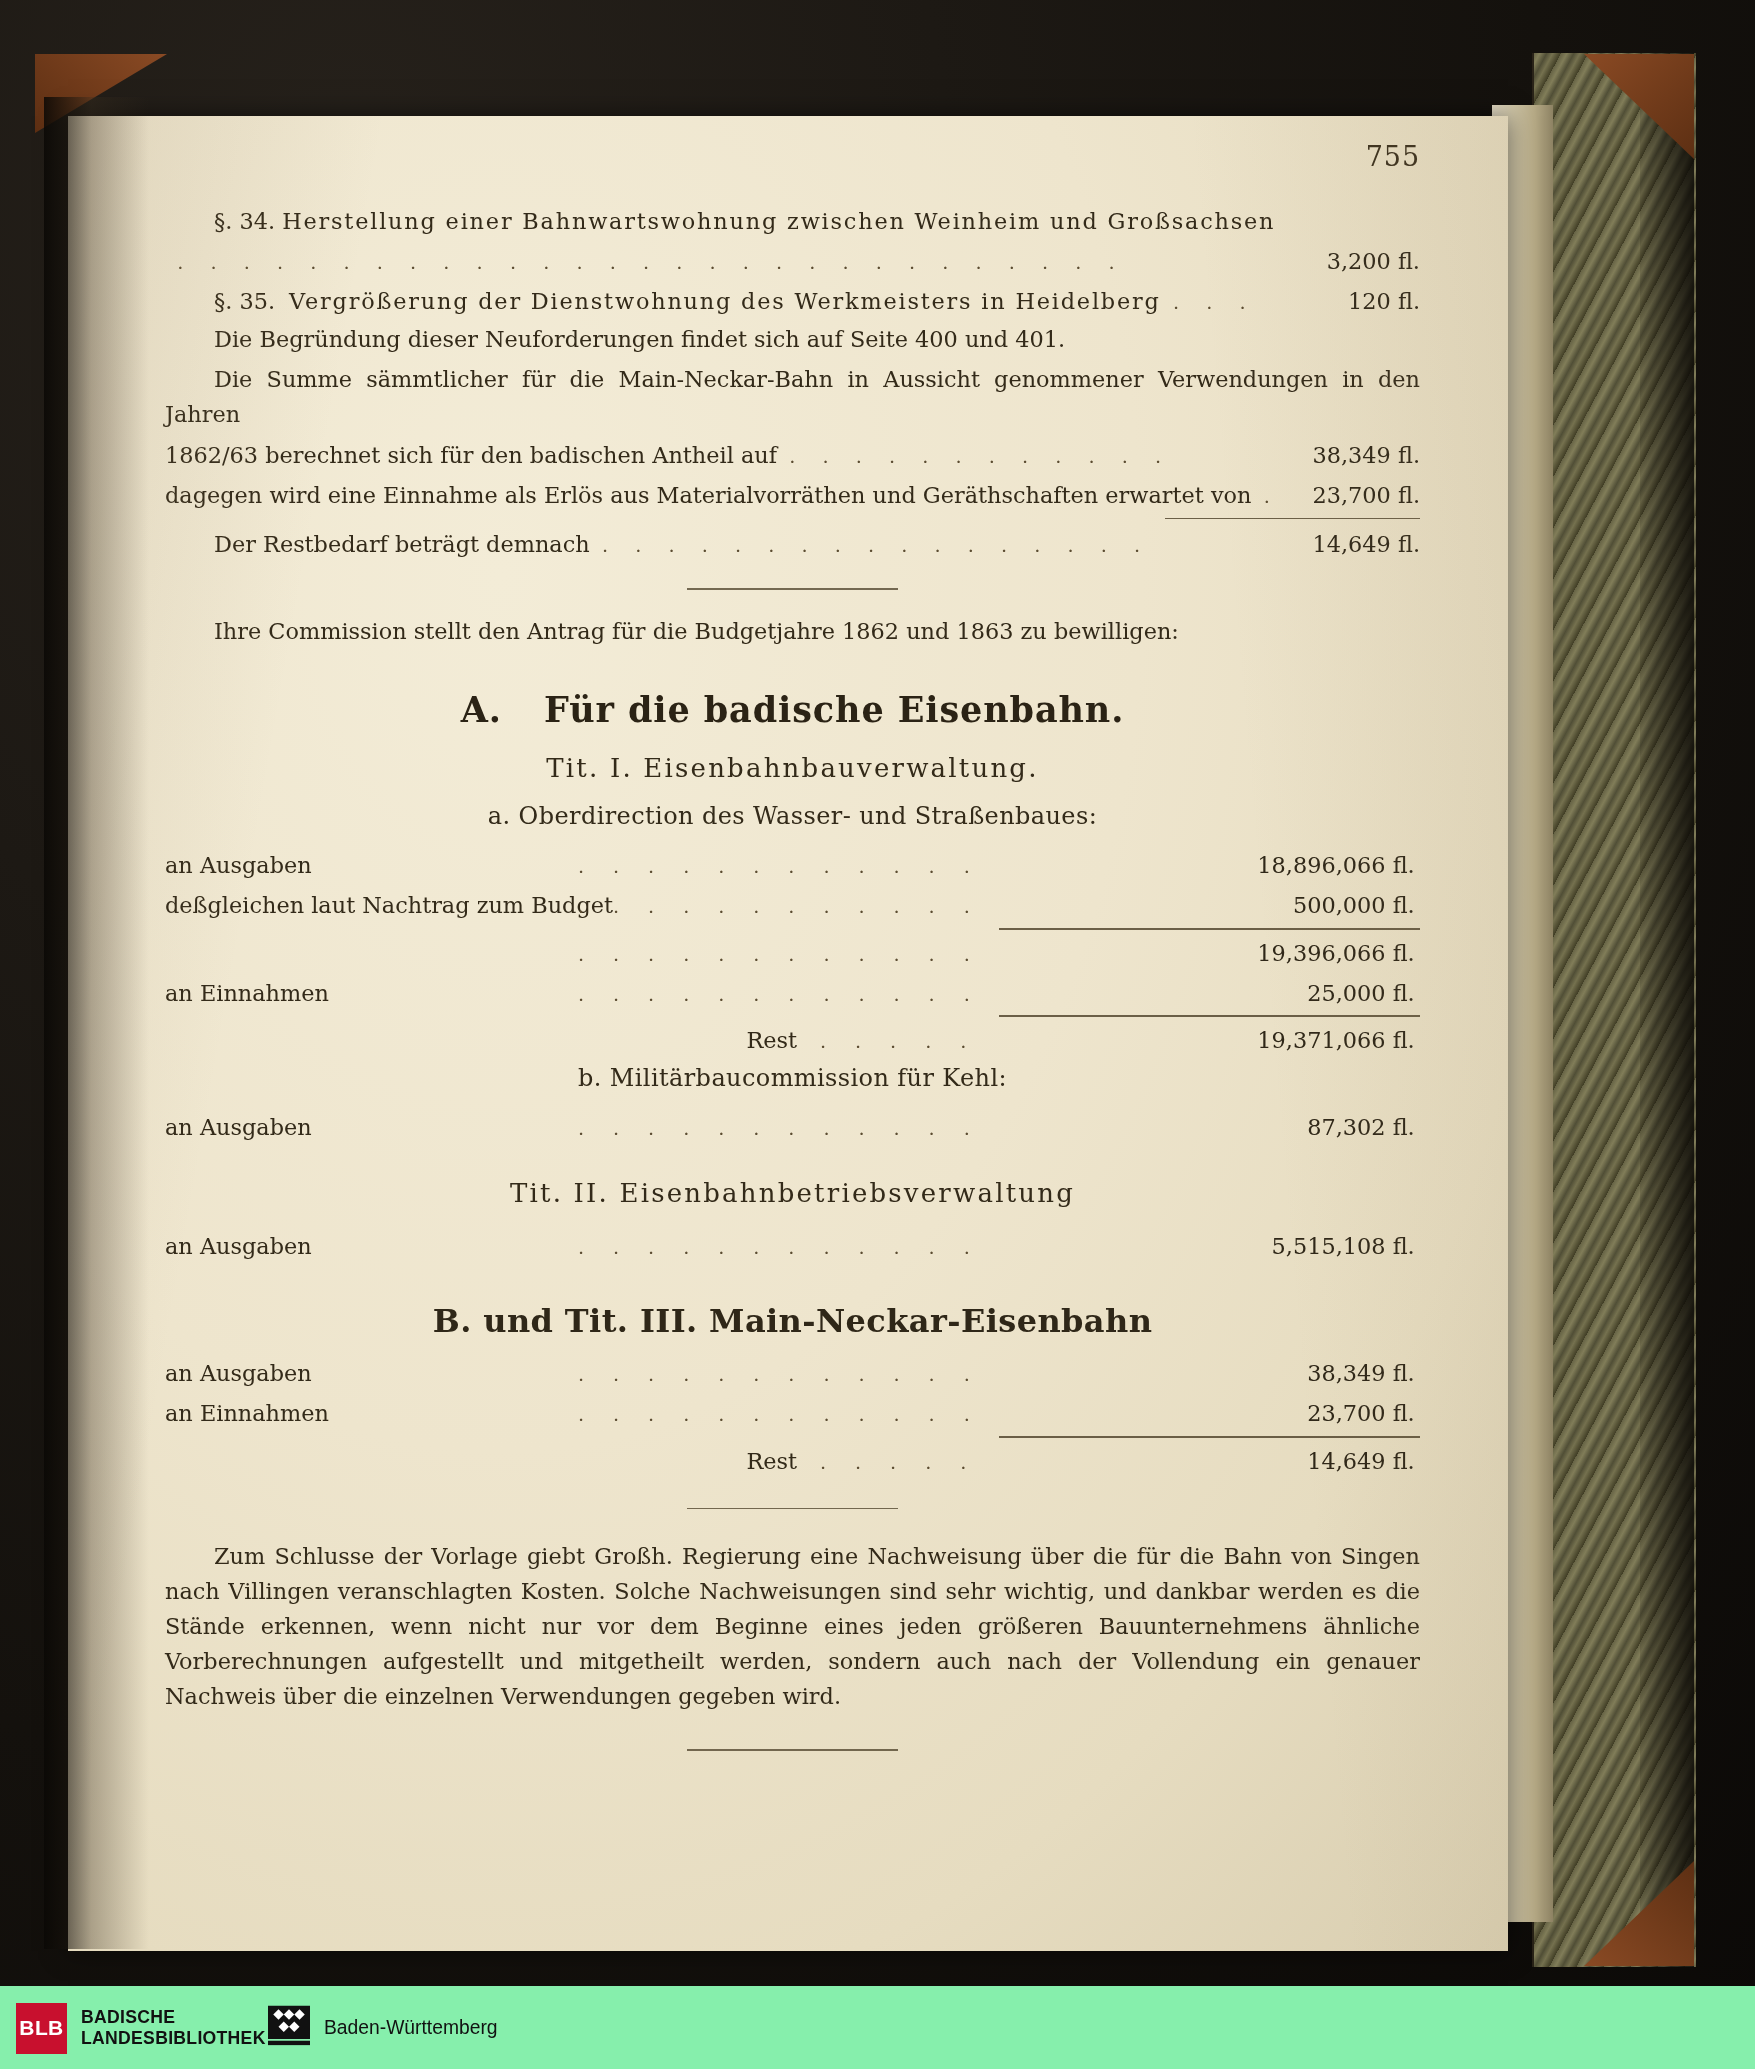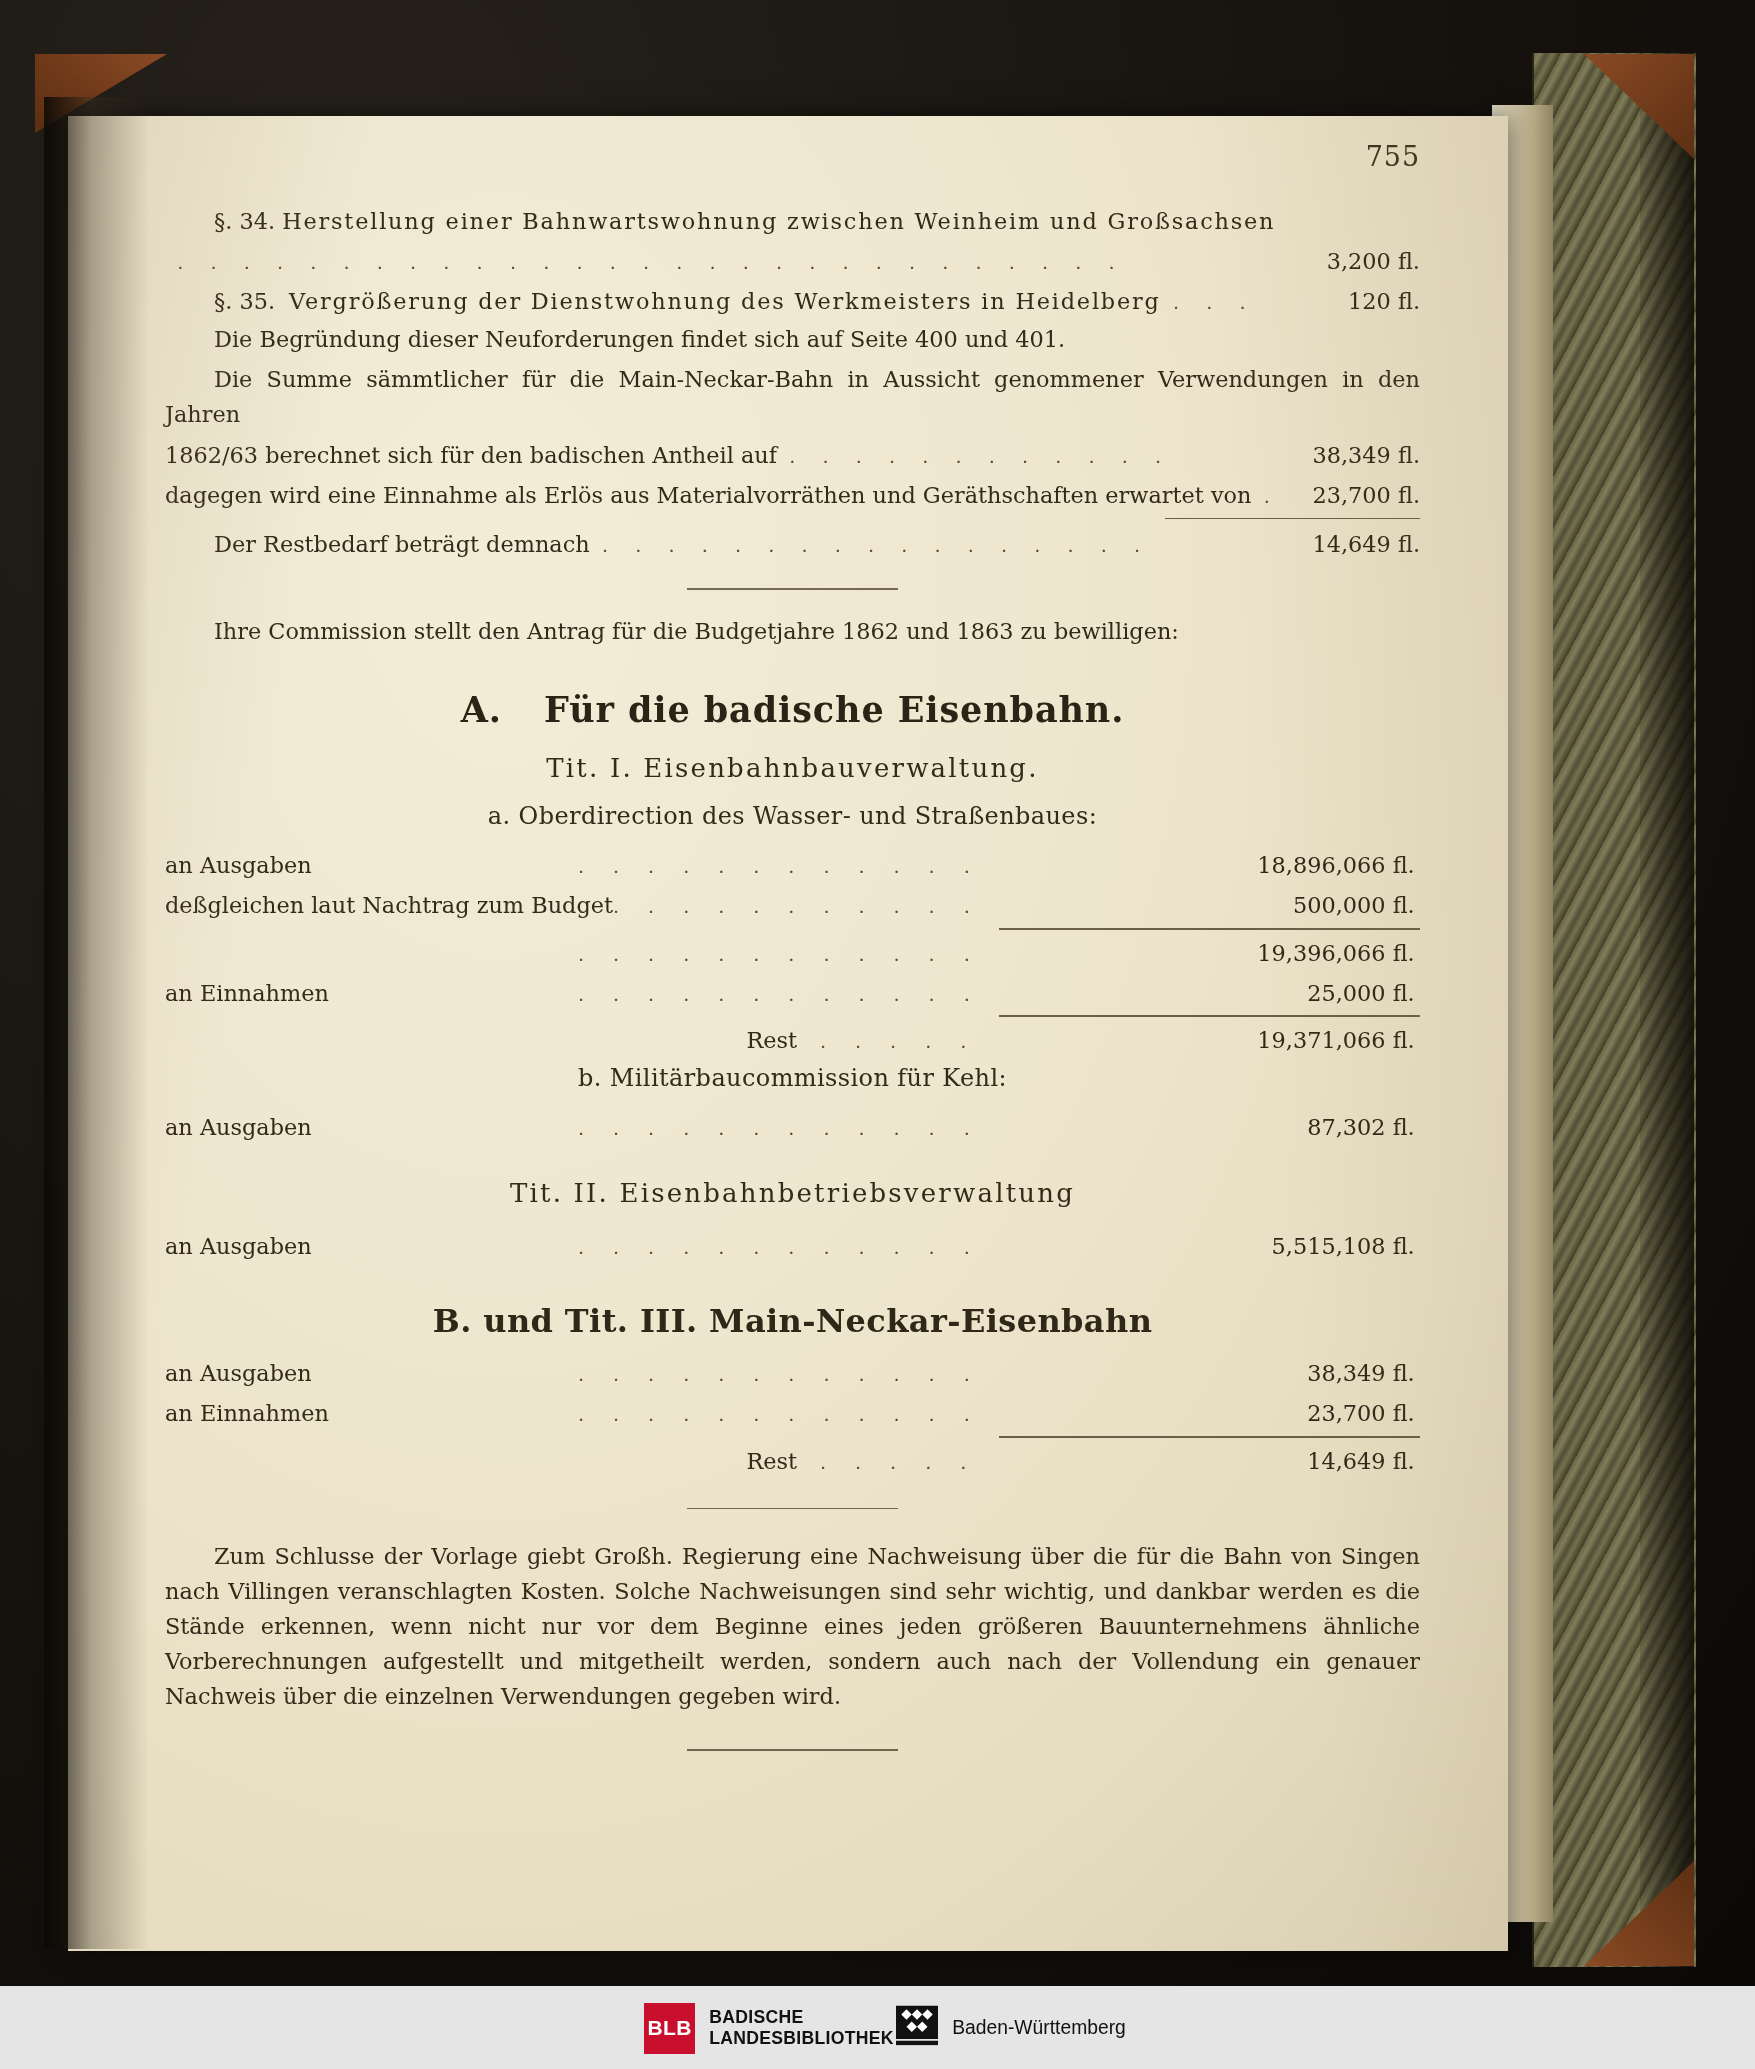--- a/index.html
+++ b/index.html
@@ -242,24 +242,24 @@
     font-size: 22.4px;
     line-height: 35px;
     text-align: justify;
   }
 
   
   .footer-bar {
     position: absolute;
     left: 0; bottom: 0;
     width: 1756px; height: 84px;
-    background: #e5e5e5;
+    background: #86efac;
     display: flex;
     align-items: center;
-    justify-content: center;
+    justify-content: flex-start;
     font-family: "Liberation Sans", sans-serif;
   }
   .blb-left {
     display: flex;
     align-items: center;
     gap: 14px;
     padding-left: 16px;
   }
   .blb-logo {
     width: 51px; height: 51px;

